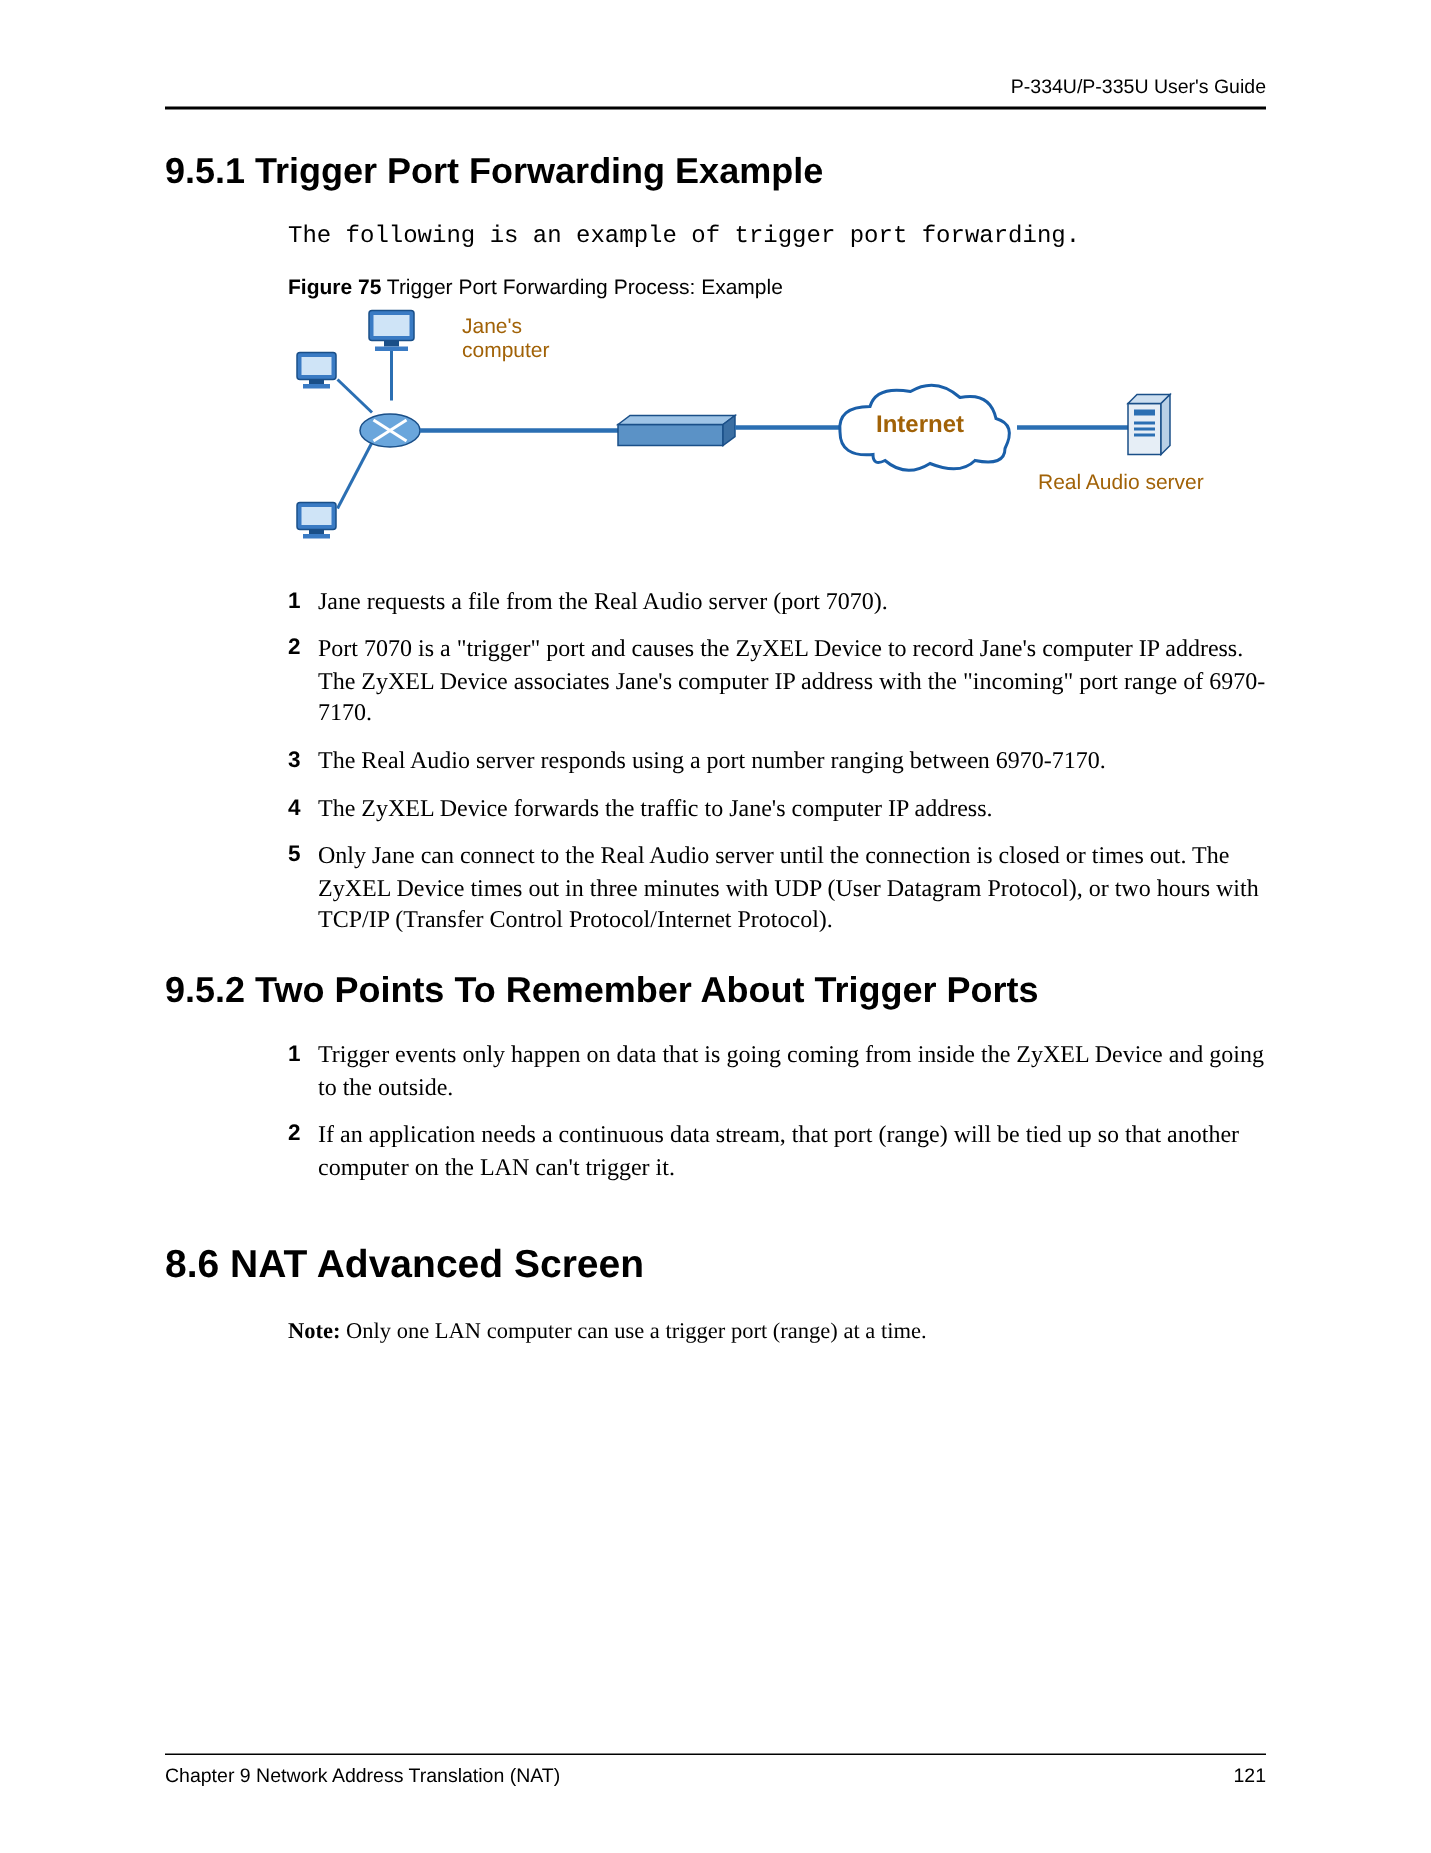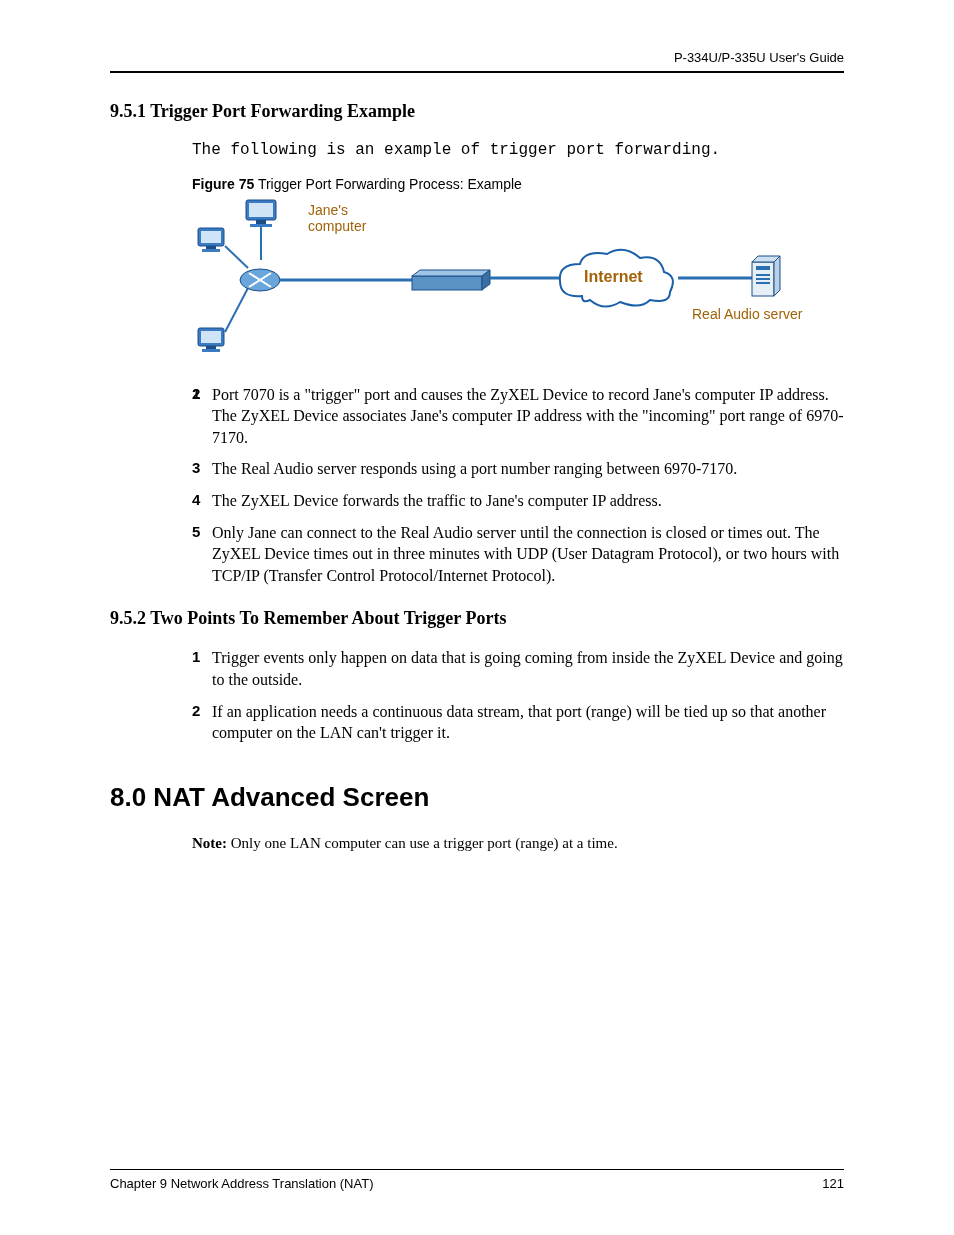--- a/index.html
+++ b/index.html
@@ -22,23 +22,23 @@
     font-size: 13px;
     color: #000;
     margin-bottom: 6px;
   }
   .top-rule {
     border: none;
     border-top: 2px solid #000;
     margin: 0 0 28px 0;
   }
   .h3 {
-    font-family: Liberation Serif, serif;
-    font-weight: bold;
-    font-size: 18px;
+    font-family: Liberation Sans, sans-serif;
+    font-weight: bold;
+    font-size: 24px;
     margin: 0 0 18px 0;
   }
   .h2 {
     font-family: Arial, Helvetica, sans-serif;
     font-weight: bold;
     font-size: 26px;
     margin: 38px 0 22px 0;
   }
   .body-indent {
     margin-left: 82px;
@@ -204,37 +204,37 @@
 
       <div class="label" style="left:116px; top:4px;">
         <span>Jane's</span><br>
         <span>computer</span>
       </div>
       <div class="label" style="left:392px; top:70px; font-weight:bold; font-size:16px;">Internet</div>
       <div class="label" style="left:500px; top:108px;">Real Audio server</div>
     </div>
 
     <ol class="steps">
-      <li><span class="num">1</span></li>
+      <li><span class="num">1</span><span>Jane requests a file from the Real Audio server (port 7070).</span></li>
       <li><span class="num">2</span><span>Port 7070 is a "trigger" port and causes the ZyXEL Device to record Jane's computer IP address. The ZyXEL Device associates Jane's computer IP address with the "incoming" port range of 6970-7170.</span></li>
       <li><span class="num">3</span><span>The Real Audio server responds using a port number ranging between 6970-7170.</span></li>
       <li><span class="num">4</span><span>The ZyXEL Device forwards the traffic to Jane's computer IP address.</span></li>
       <li><span class="num">5</span><span>Only Jane can connect to the Real Audio server until the connection is closed or times out. The ZyXEL Device times out in three minutes with UDP (User Datagram Protocol), or two hours with TCP/IP (Transfer Control Protocol/Internet Protocol).</span></li>
     </ol>
   </div>
 
   <div class="h3" style="margin-top:22px;">9.5.2  Two Points To Remember About Trigger Ports</div>
   <div class="body-indent">
     <ol class="steps">
       <li><span class="num">1</span><span>Trigger events only happen on data that is going coming from inside the ZyXEL Device and going to the outside.</span></li>
       <li><span class="num">2</span><span>If an application needs a continuous data stream, that port (range) will be tied up so that another computer on the LAN can't trigger it.</span></li>
     </ol>
   </div>
 
-  <div class="h2">8.0  NAT Advanced Screen</div>
+  <div class="h2">8.6  NAT Advanced Screen</div>
   <div class="body-indent">
     <p class="note">
       <span class="bold">Note:</span><span> Only one LAN computer can use a trigger port (range) at a time.</span>
     </p>
   </div>
 
   <div class="footer">
     <hr class="bottom-rule">
     <div class="footer-row">
       <span>Chapter 9 Network Address Translation (NAT)</span>

